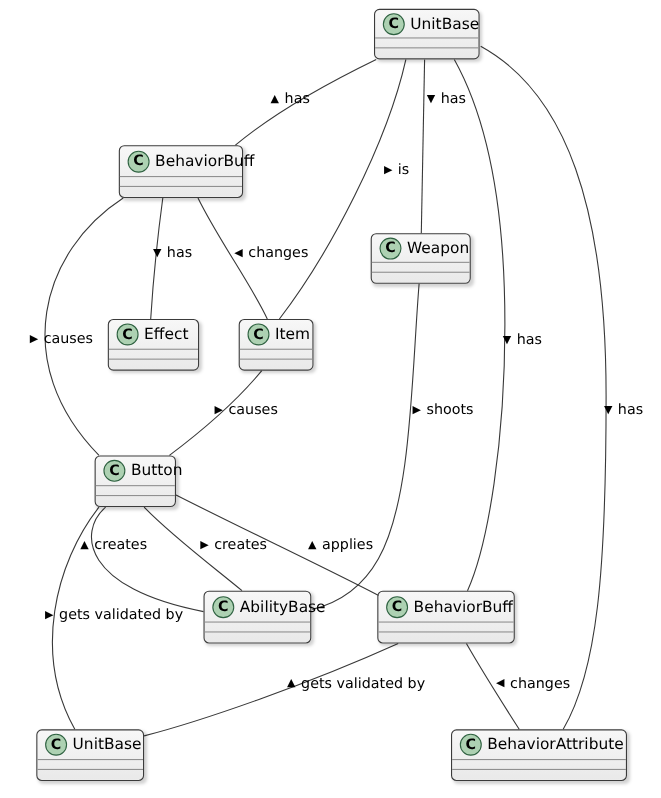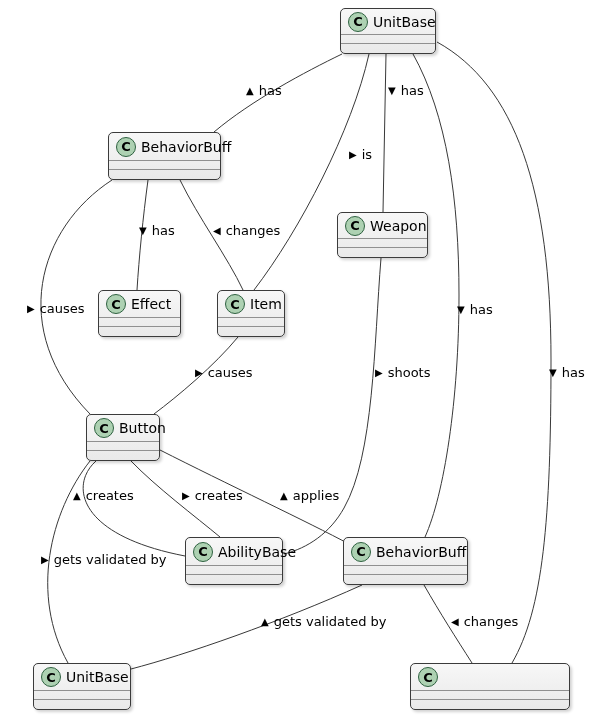--- a/index.html
+++ b/index.html
@@ -183,17 +183,18 @@
       <div class="name-row">
         <span class="spot">C</span>
         <span class="cname">UnitBase</span>
       </div>
       <div class="comp f"></div>
       <div class="comp m"></div>
     </div>
     <div class="class-node" style="left: 410px; top: 663px; width: 160px; height: 47px;">
       <div class="name-row">
         <span class="spot">C</span>
+        <span class="cname">BehaviorAttribute</span>
       </div>
       <div class="comp f"></div>
       <div class="comp m"></div>
     </div>
   </div>
 
 </body></html>

